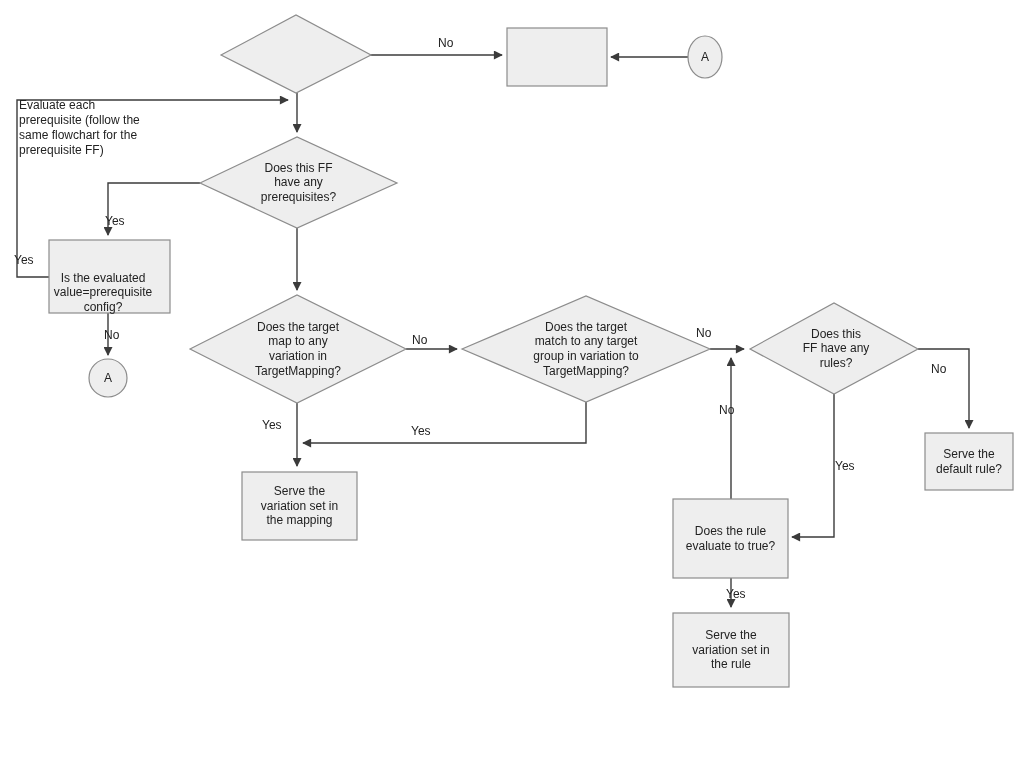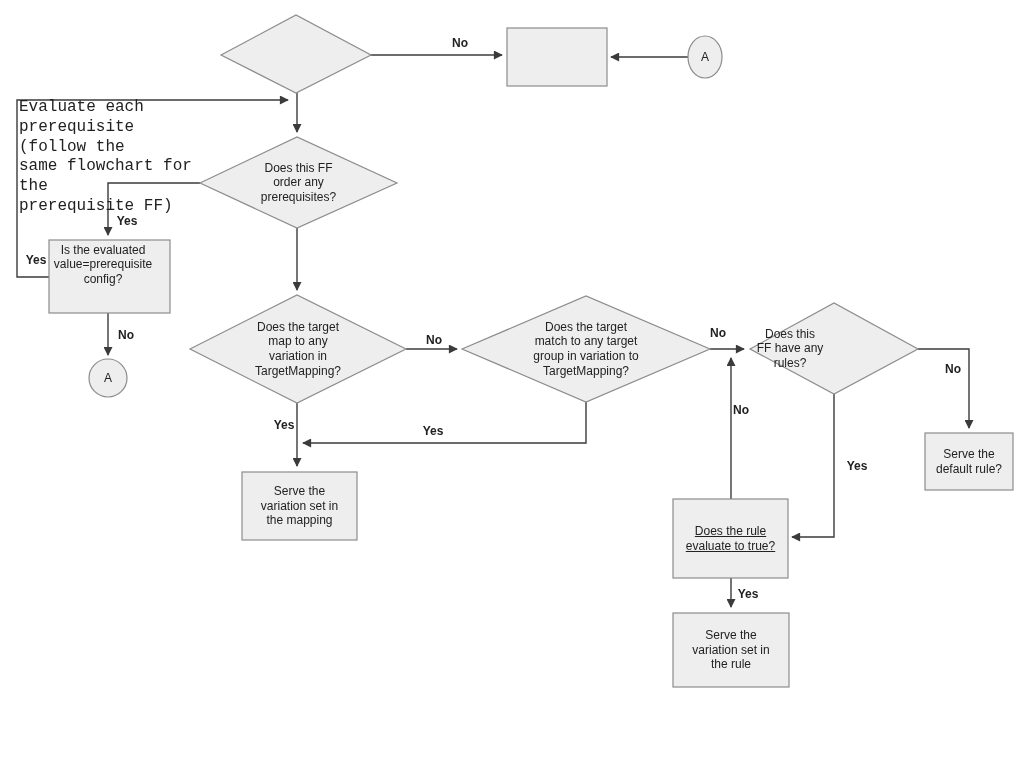--- a/index.html
+++ b/index.html
@@ -31,33 +31,30 @@
     text-align: center;
     white-space: pre-line;
     font-size: 12px;
     line-height: 1.22;
     color: var(--text);
     pointer-events: none;
   }
   .edge-label {
     position: absolute;
     width: 44px;
-    text-align: center;
     font-size: 12px;
     color: var(--text);
-    font-weight: bold;
   }
   .note {
     position: absolute;
-    font-size: 16px;
+    font-size: 12px;
     line-height: 1.24;
     white-space: pre-line;
     text-align: left;
     color: var(--text);
-    font-family: Liberation Mono, monospace;
   }
 </style>
 </head>
 <body>
 
 <div class="canvas">
 
   <svg class="flow" width="1024" height="768" viewBox="0 0 1024 768">
     <defs>
       <marker id="arrow" viewBox="0 0 10 10" refX="9" refY="5" markerWidth="11" markerHeight="9" markerUnits="userSpaceOnUse" orient="auto-start-reverse">
@@ -91,41 +88,41 @@
     <polygon class="shape" points="462,349 586,296 710,349 586,402"></polygon>
     <polygon class="shape" points="750,349 834,303 918,349 834,394"></polygon>
     <rect class="shape" x="242" y="472" width="115" height="68"></rect>
     <rect class="shape" x="673" y="499" width="115" height="79"></rect>
     <rect class="shape" x="673" y="613" width="116" height="74"></rect>
     <rect class="shape" x="925" y="433" width="88" height="57"></rect>
   </svg>
 
   <div class="node-label" style="left:688px; top:36px; width:34px; height:42px;">A</div>
   <div class="node-label" style="left:200px; top:137px; width:197px; height:91px;">Does this FF
-order any
+have any
 prerequisites?</div>
-  <div class="node-label" style="left:49px; top:228px; width:108px; height:73px;">Is the evaluated
+  <div class="node-label" style="left:49px; top:256px; width:108px; height:73px;">Is the evaluated
 value=prerequisite
 config?</div>
   <div class="node-label" style="left:89px; top:359px; width:38px; height:38px;">A</div>
   <div class="node-label" style="left:190px; top:295px; width:216px; height:108px;">Does the target
 map to any
 variation in
 TargetMapping?</div>
   <div class="node-label" style="left:462px; top:296px; width:248px; height:106px;">Does the target
 match to any target
 group in variation to
 TargetMapping?</div>
-  <div class="node-label" style="left:706px; top:303px; width:168px; height:91px;">Does this
+  <div class="node-label" style="left:752px; top:303px; width:168px; height:91px;">Does this
 FF have any
 rules?</div>
   <div class="node-label" style="left:242px; top:472px; width:115px; height:68px;">Serve the
 variation set in
 the mapping</div>
-  <div class="node-label" style="left:673px; top:499px; width:115px; height:79px;text-decoration:underline;">Does the rule
+  <div class="node-label" style="left:673px; top:499px; width:115px; height:79px;">Does the rule
 evaluate to true?</div>
   <div class="node-label" style="left:673px; top:613px; width:116px; height:74px;">Serve the
 variation set in
 the rule</div>
   <div class="node-label" style="left:925px; top:433px; width:88px; height:57px;">Serve the
 default rule?</div>
 
   <div class="note" style="left:19px; top:98px; width:185px;">Evaluate each
 prerequisite (follow the
 same flowchart for the

